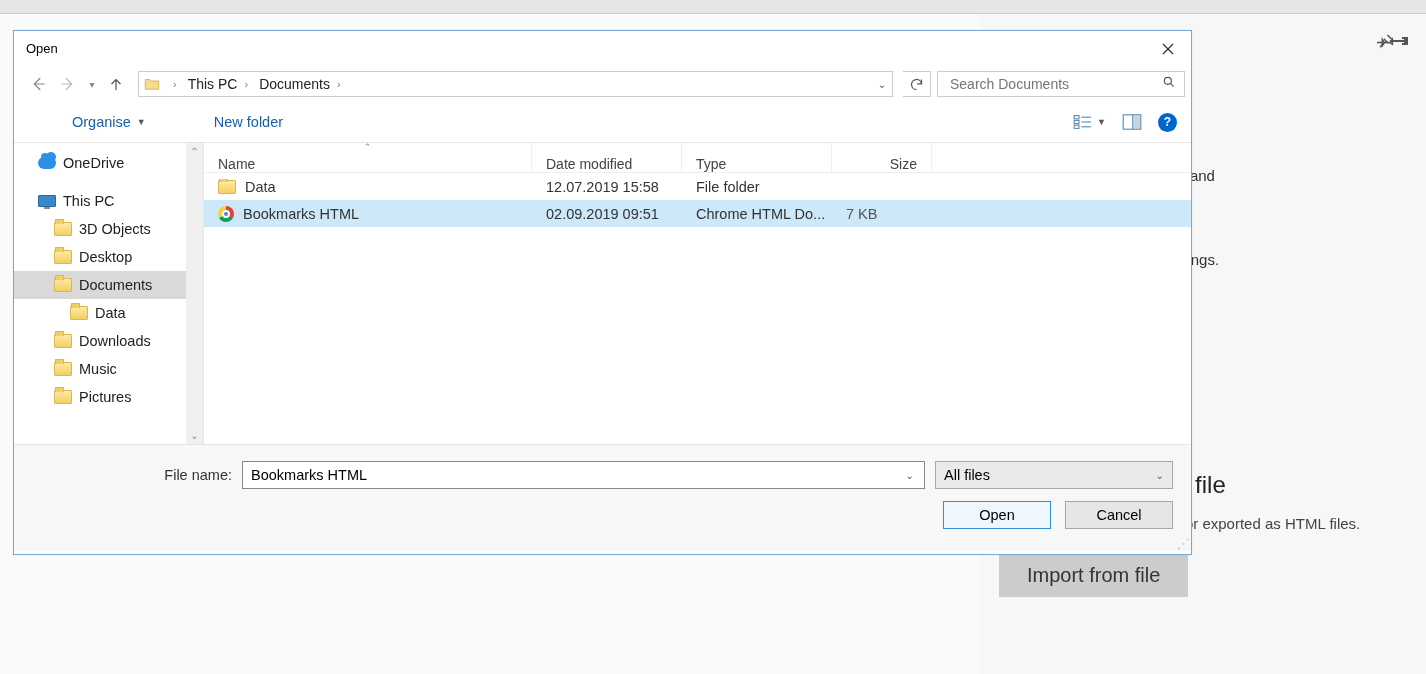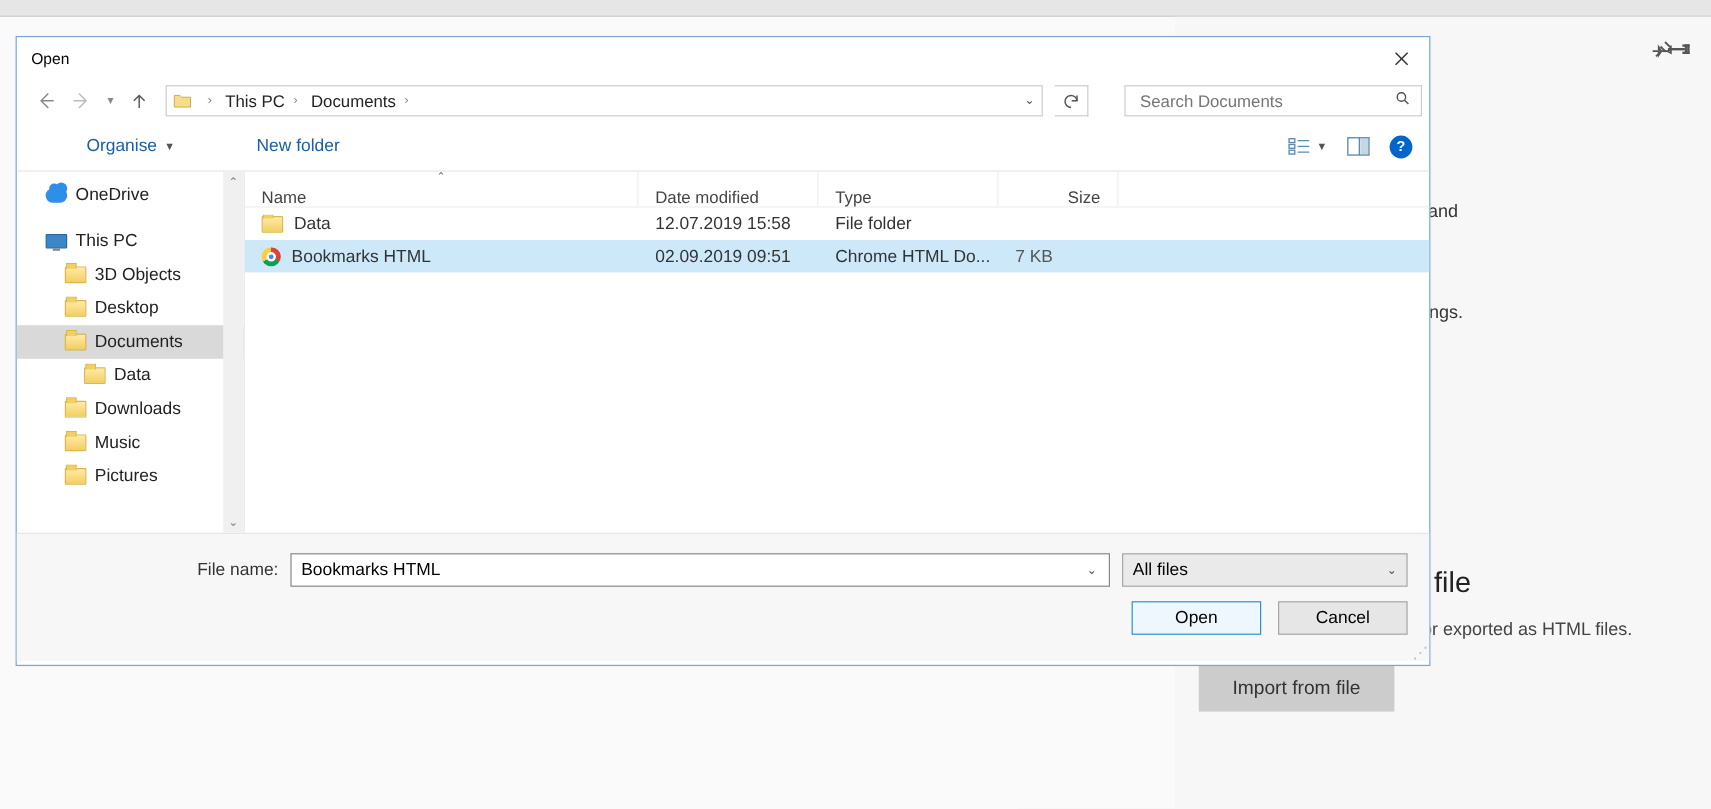--- a/index.html
+++ b/index.html
@@ -4,38 +4,38 @@
 <style>
   * { box-sizing: border-box; font-family: "Segoe UI", Tahoma, sans-serif; }
   body { margin:0; padding:0; background:#f1f1f1; width:1426px; height:674px; overflow:hidden; position:relative; color:#000; }
   .bg { position:absolute; inset:0; background:#fafafa; }
   .bg-top { position:absolute; top:0; left:0; right:0; height:14px; background:#e6e6e6; border-bottom:1px solid #ccc;}
   .bg-right { position:absolute; top:14px; right:0; width:447px; height:660px; background:#f7f7f7; padding:18px 20px; font-size:15px; color:#333; }
   .bg-right .hdr { font-size:20px; color:#222; margin-bottom:26px; display:flex; justify-content:space-between; align-items:center;}
   .bg-right .txt { line-height:1.55; margin-bottom:60px; color:#333;}
   .bg-right .h2 { font-size:24px; color:#222; margin-bottom:16px; font-weight:400;}
   .bg-right .sub { font-size:15px; color:#444; margin-bottom:22px;}
-  .bg-right .btn-import { display:inline-block; background:#ccc; color:#333; padding:10px 28px; font-size:16px; cursor:pointer;}
+  .bg-right .btn-import { display:inline-block; background:#ccc; color:#333; padding:10px 28px; font-size:20px; cursor:pointer;}
   .pin { width:18px; height:18px; }
 
   
   .dlg { position:absolute; left:13px; top:30px; width:1179px; height:525px; background:#fff; border:1px solid #7ba8d0; box-shadow:0 0 0 1px rgba(0,0,0,0.02);}
   .dlg-title { display:flex; align-items:center; justify-content:space-between; height:35px; padding:0 0 0 12px; font-size:13px; color:#000;}
   .close-x { width:46px; height:32px; display:flex; align-items:center; justify-content:center; cursor:pointer; font-size:15px;}
   .navrow { display:flex; align-items:center; height:36px; padding:0 6px 0 10px; gap:2px;}
   .navbtn { width:28px; height:28px; display:flex; align-items:center; justify-content:center; color:#7a7a7a; cursor:pointer; border-radius:2px;}
   .navbtn.fwd { color:#a7a7a7;}
   .addressbar { flex:1; height:26px; border:1px solid #ccc; display:flex; align-items:center; margin:0 8px 0 6px; background:#fff;}
   .addressbar .foldericon { width:22px; height:22px; display:flex; align-items:center; justify-content:center; margin-left:2px;}
   .crumb { display:flex; align-items:center; font-size:14px; color:#222; padding:0 3px; cursor:pointer; height:100%;}
   .crumb .chev { color:#888; padding:0 5px 0 7px; font-size:11px;}
   .addressbar .tail { margin-left:auto; display:flex; align-items:center;}
   .addressbar .tail .dd { width:20px; display:flex; justify-content:center; color:#555; font-size:10px;}
   .refresh { width:28px; height:26px; border:1px solid #ccc; border-left:none; display:flex; align-items:center; justify-content:center; color:#555; cursor:pointer;}
-  .search { width:248px; height:26px; border:1px solid #ccc; display:flex; align-items:center; margin-left:28px; padding:0 6px 0 10px; color:#808080;}
+  .search { width:248px; height:26px; border:1px solid #ccc; display:flex; align-items:center; margin-left:4px; padding:0 6px 0 10px; color:#808080;}
   .search input { border:none; outline:none; flex:1; font-size:14px; color:#555; background:transparent;}
   .search .mag { width:18px; text-align:center; color:#555;}
 
   .toolbar { display:flex; align-items:center; height:40px; padding:0 14px; font-size:14.5px; color:#1a5ea6;}
   .toolbar .dd { color:#1a5ea6; display:flex; align-items:center; gap:6px; cursor:pointer;margin-left:44px;}
   .toolbar .sep { width:24px;}
   .toolbar .right { margin-left:auto; display:flex; align-items:center; gap:16px;}
   .toolbar .viewbtn { display:flex; align-items:center; gap:4px; color:#555; cursor:pointer;}
   .toolbar .help { width:19px; height:19px; border-radius:50%; background:#0066cc; color:#fff; display:flex; align-items:center; justify-content:center; font-size:12px; font-weight:bold; cursor:pointer;}
 

